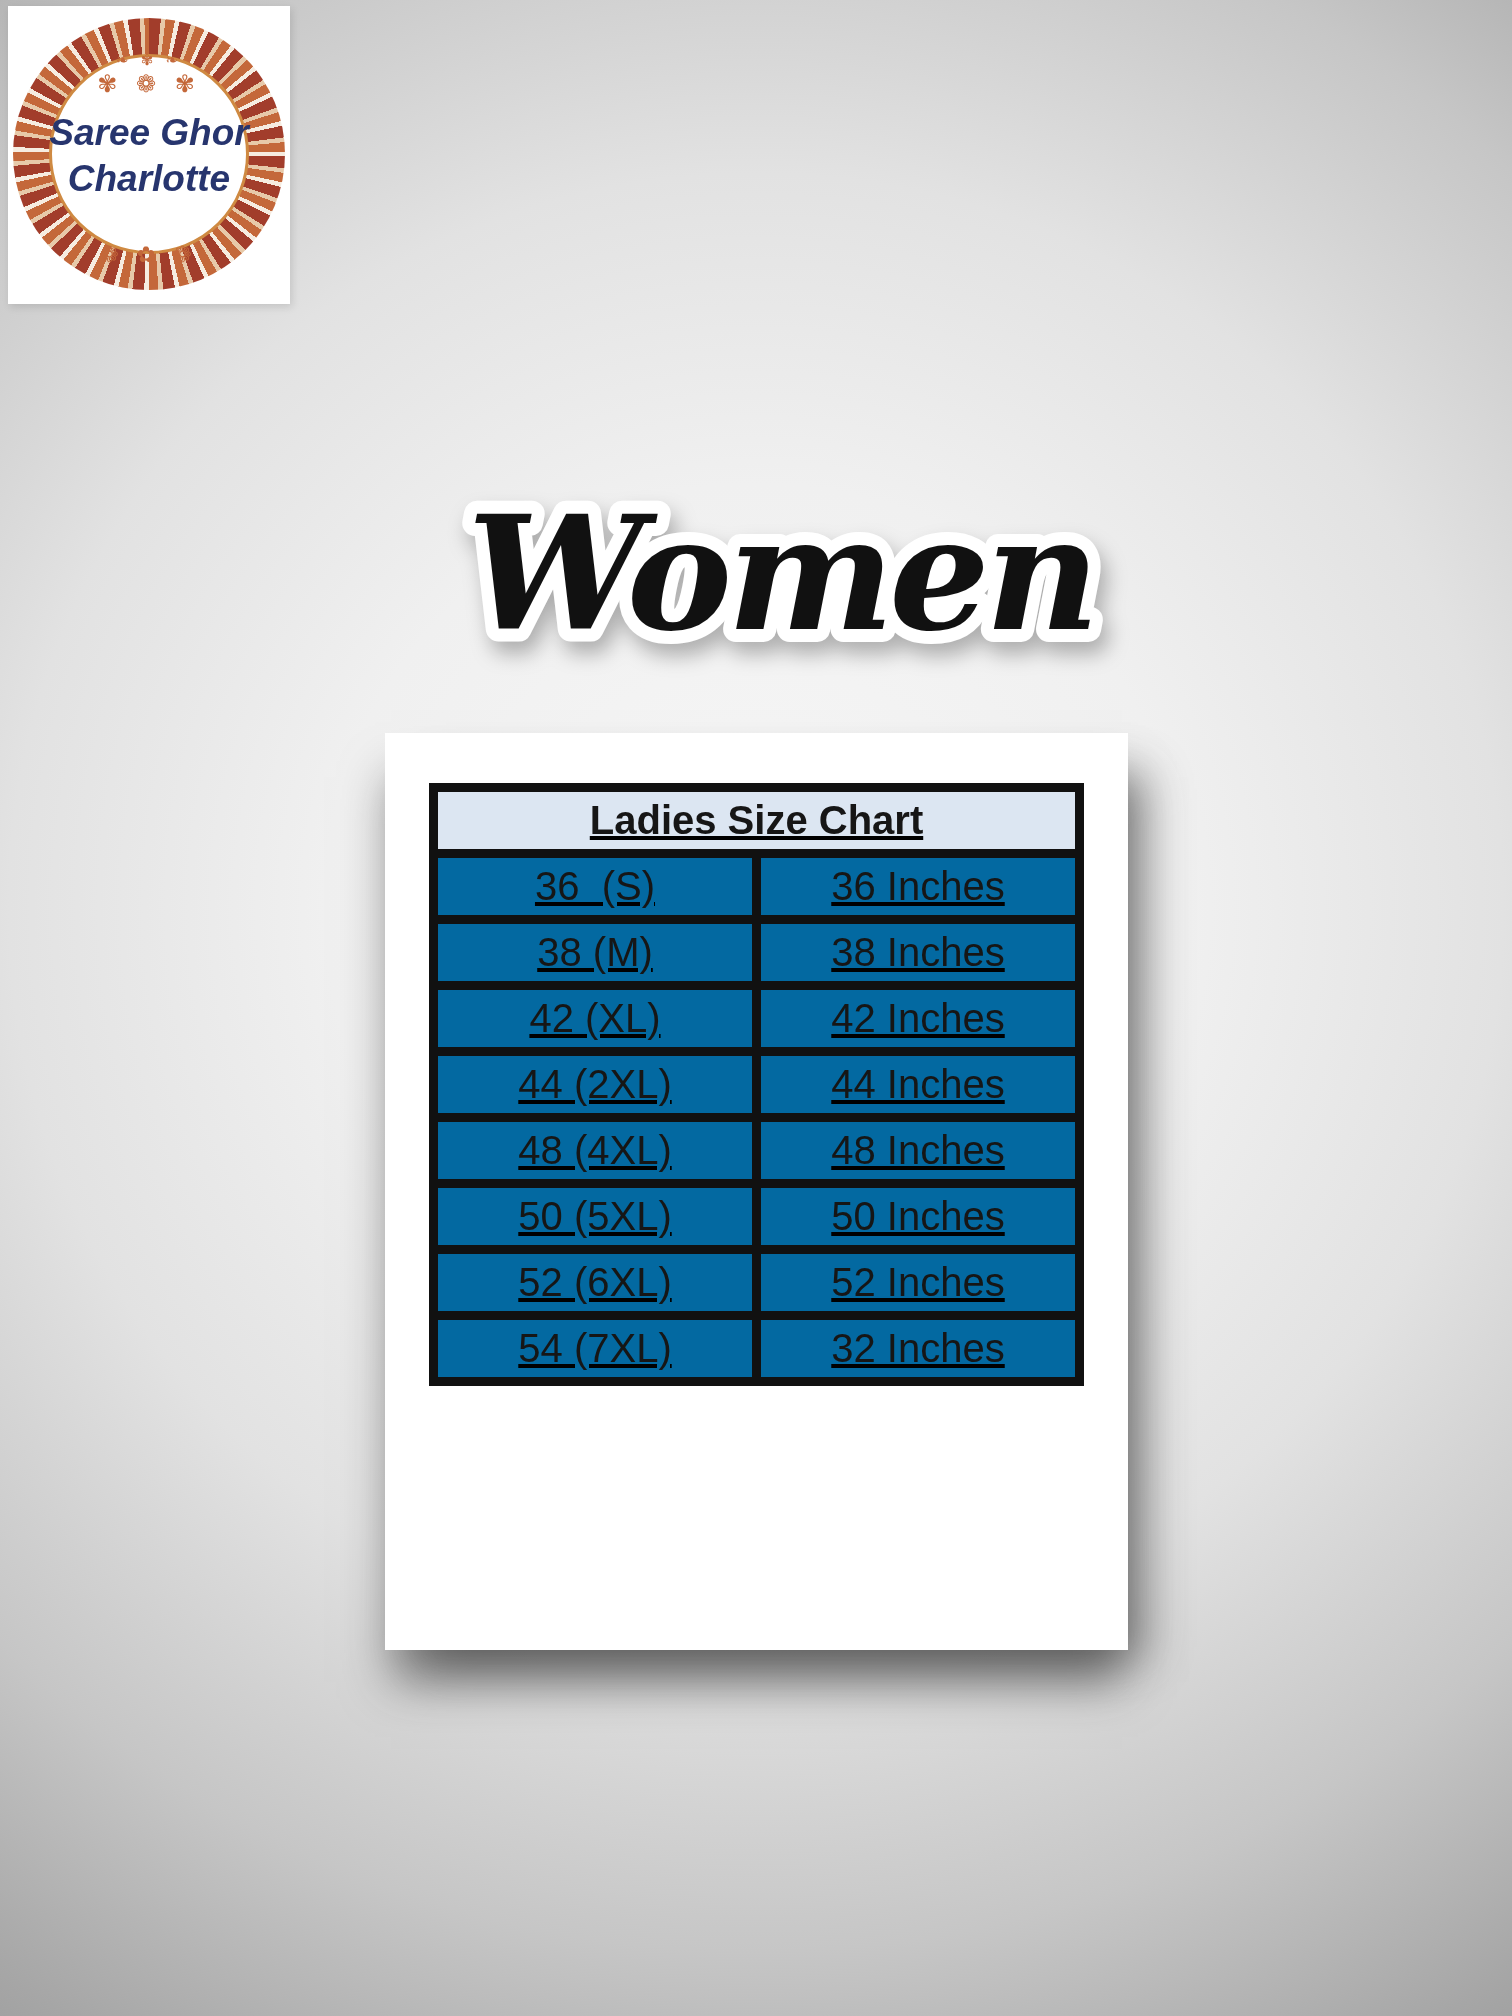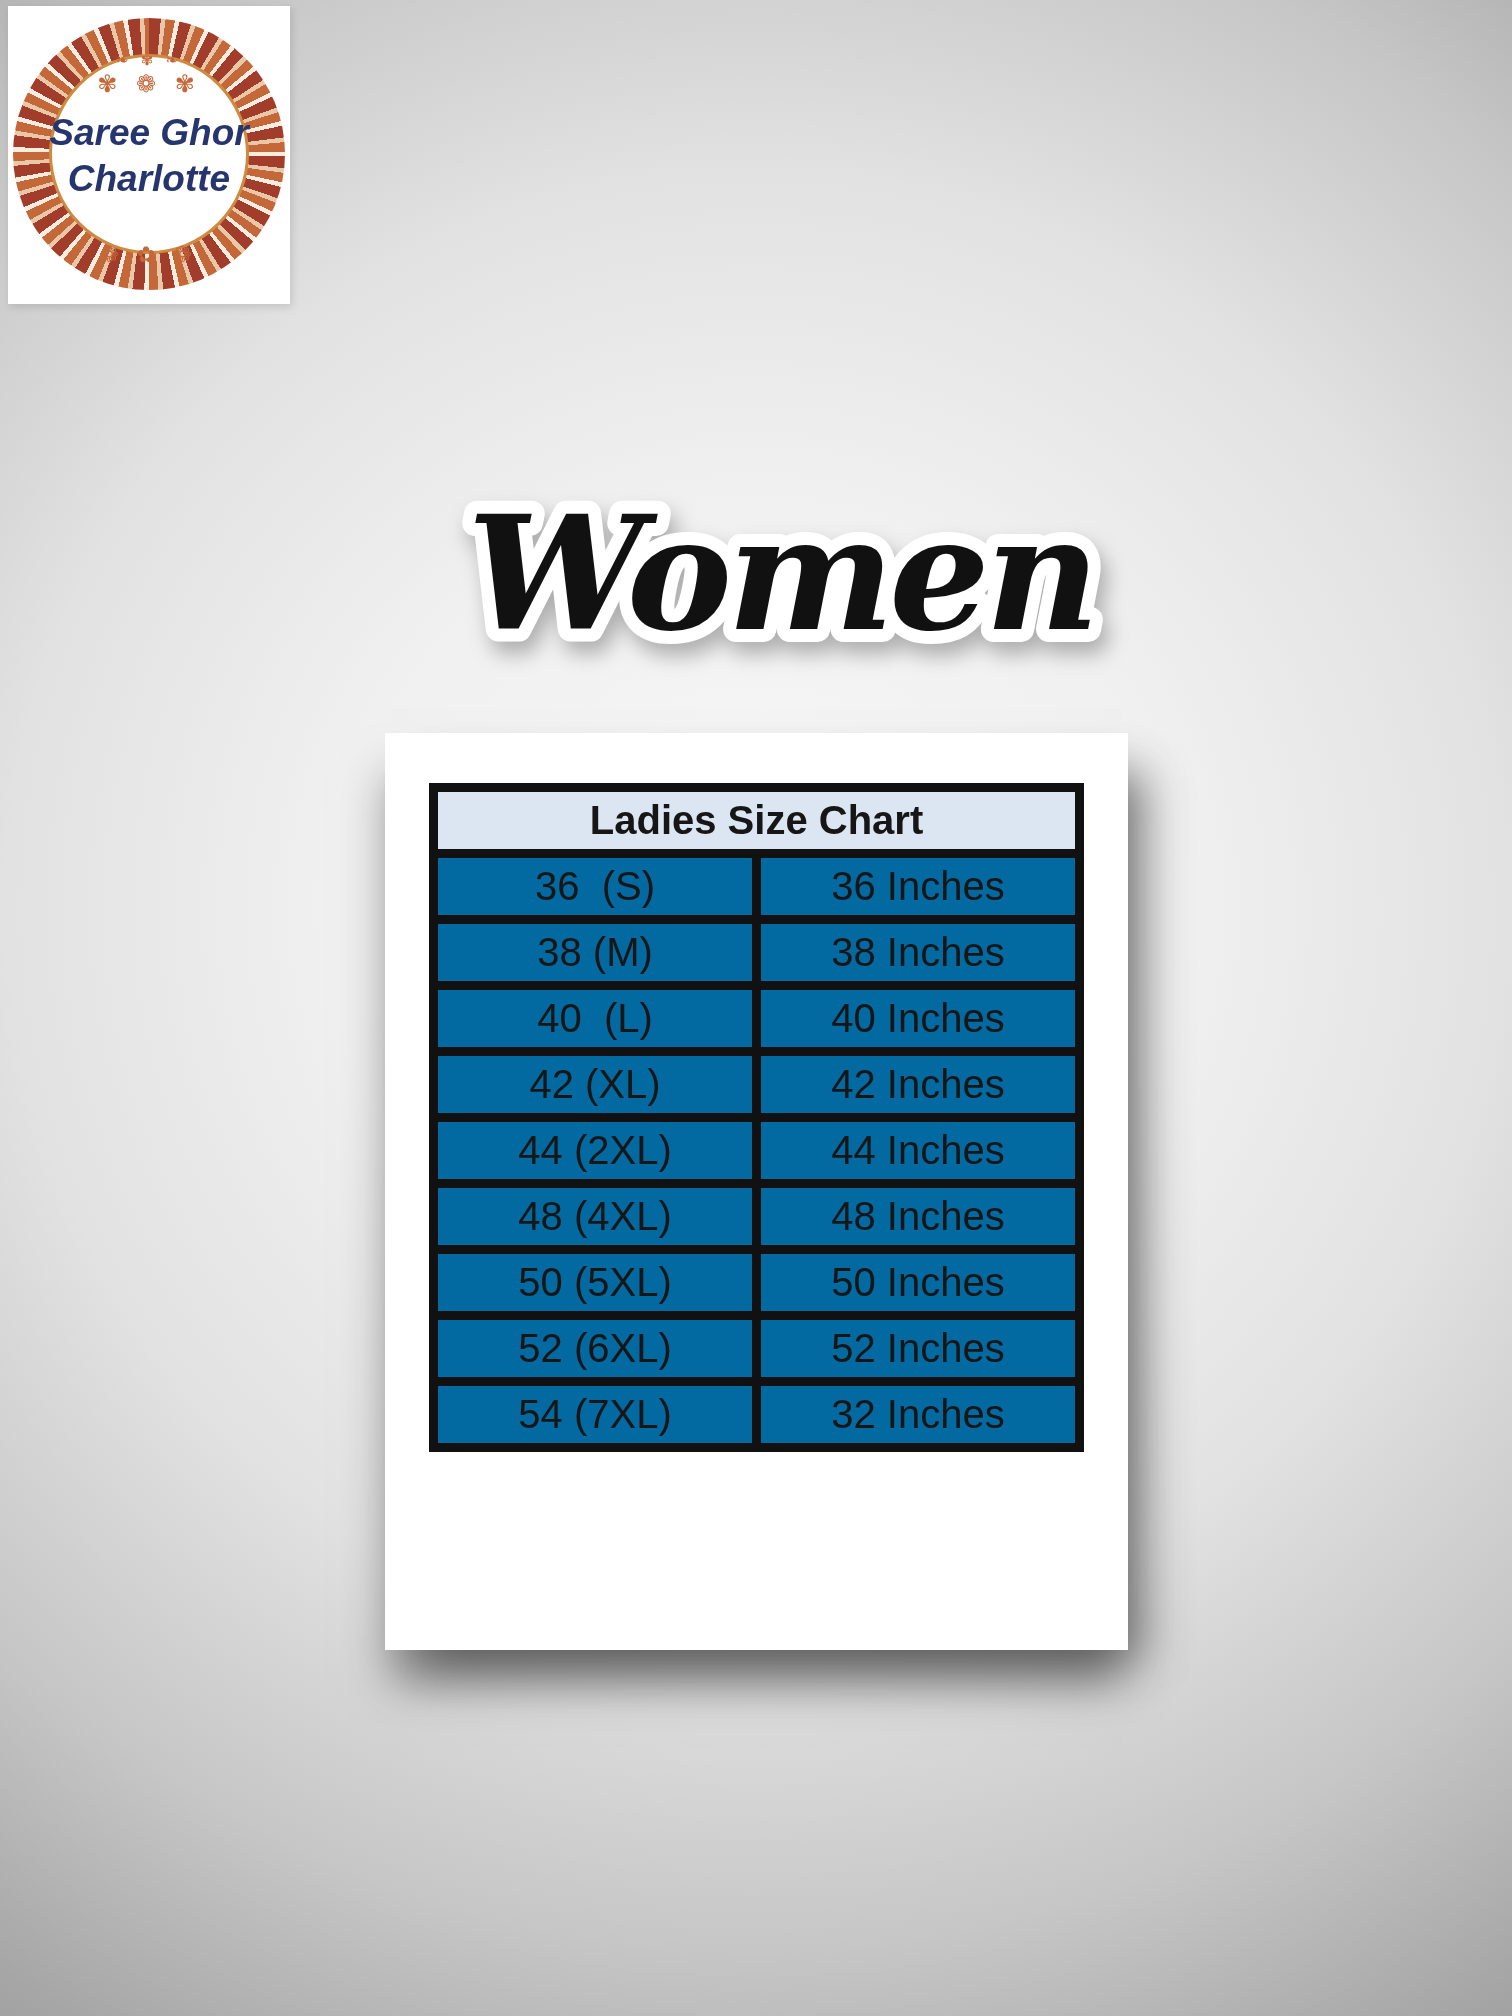--- a/index.html
+++ b/index.html
@@ -41,20 +41,21 @@
   .title-wrap svg{overflow:visible;filter:drop-shadow(6px 12px 10px rgba(0,0,0,.28));}
   .title-wrap text{
     font-family:"DejaVu Serif",serif;font-style:italic;font-weight:bold;
     letter-spacing:-5px;
   }
 
   
   .card{
     position:absolute;left:385px;top:733px;width:743px;height:917px;background:#ffffff;
     box-shadow:0 38px 45px -6px rgba(45,45,45,.55), 32px 26px 42px -14px rgba(55,55,55,.45);
+    text-decoration:underline;
   }
   table.size-table{
     border-collapse:collapse;margin:50px auto 0 auto;
     table-layout:fixed;width:655px;
   }
   .size-table th,.size-table td{
     border:9px solid #111111;text-align:center;vertical-align:middle;
     height:57px;padding:0;white-space:pre;
     font-size:40px;color:#161616;
   }
@@ -95,24 +96,20 @@
     <tbody>
         <tr>
           <td class="col-size">36  (S)</td>
           <td class="col-chest">36 Inches</td>
         </tr>
         <tr>
           <td class="col-size">38 (M)</td>
           <td class="col-chest">38 Inches</td>
         </tr>
         <tr>
-          <td class="col-size">40  (L)</td>
-          <td class="col-chest">40 Inches</td>
-        </tr>
-        <tr>
           <td class="col-size">42 (XL)</td>
           <td class="col-chest">42 Inches</td>
         </tr>
         <tr>
           <td class="col-size">44 (2XL)</td>
           <td class="col-chest">44 Inches</td>
         </tr>
         <tr>
           <td class="col-size">48 (4XL)</td>
           <td class="col-chest">48 Inches</td>

